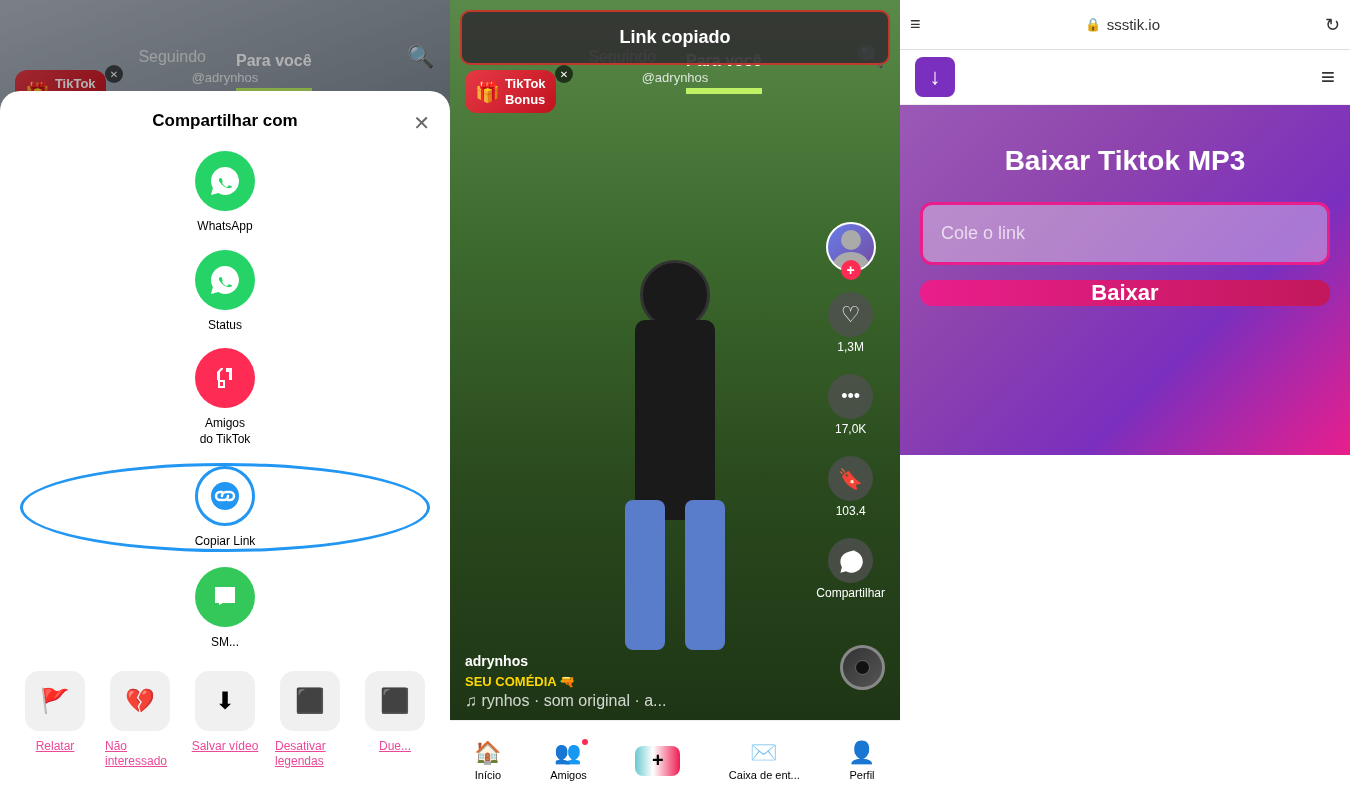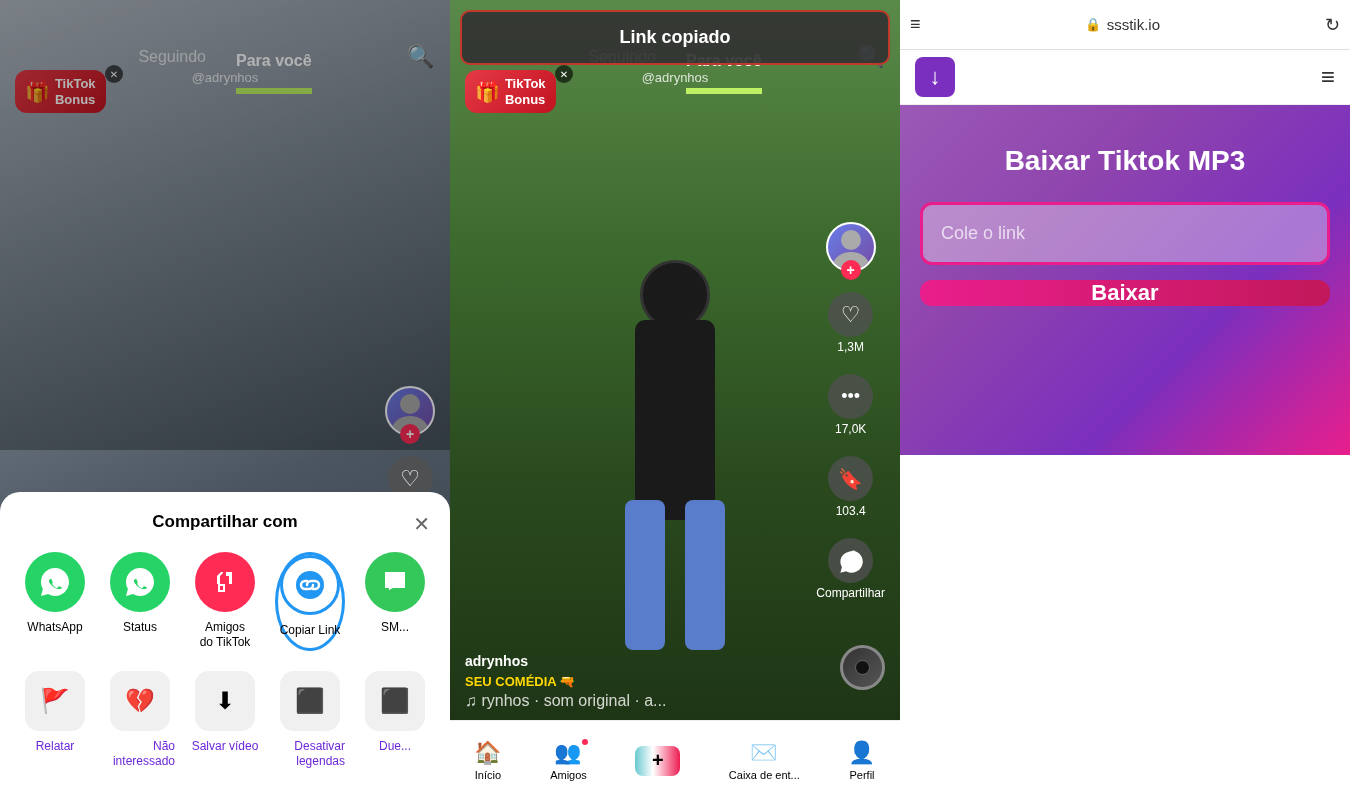--- a/index.html
+++ b/index.html
@@ -211,20 +211,21 @@
       font-size: 20px;
       color: #666;
       cursor: pointer;
     }
 
     .share-icons-row {
       display: flex;
       gap: 15px;
       overflow: hidden;
       margin-bottom: 20px;
+      flex-direction: column;
     }
 
     .share-icon-item {
       display: flex;
       flex-direction: column;
       align-items: center;
       gap: 8px;
       min-width: 70px;
     }
 
@@ -279,23 +280,24 @@
       border-radius: 14px;
       background: #f0f0f0;
       display: flex;
       align-items: center;
       justify-content: center;
       font-size: 24px;
     }
 
     .action-icon-label {
       font-size: 12px;
-      color: #6d28d9;
-      text-align: right;
+      color: #ec4899;
+      text-align: left;
       line-height: 1.3;
+      text-decoration: underline;
     }
 
     
     .bottom-nav {
       position: absolute;
       bottom: 0;
       left: 0;
       right: 0;
       height: 80px;
       background: #fff;

